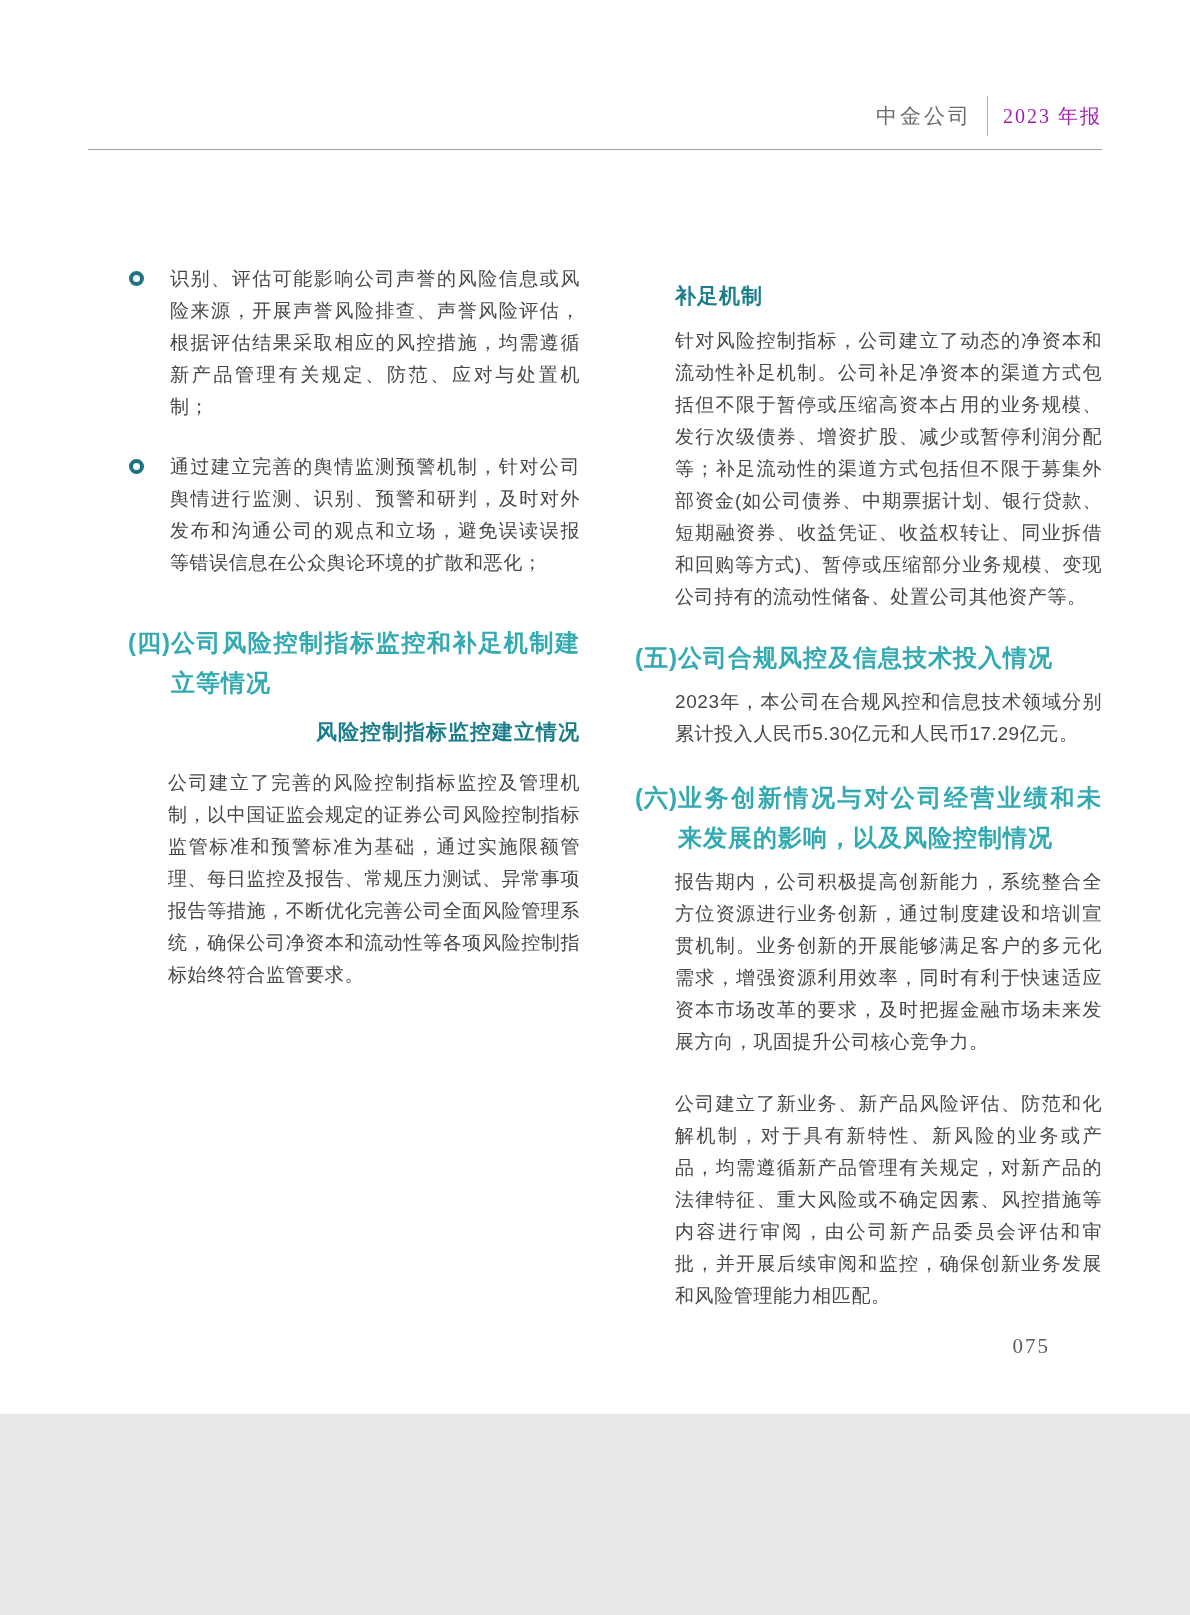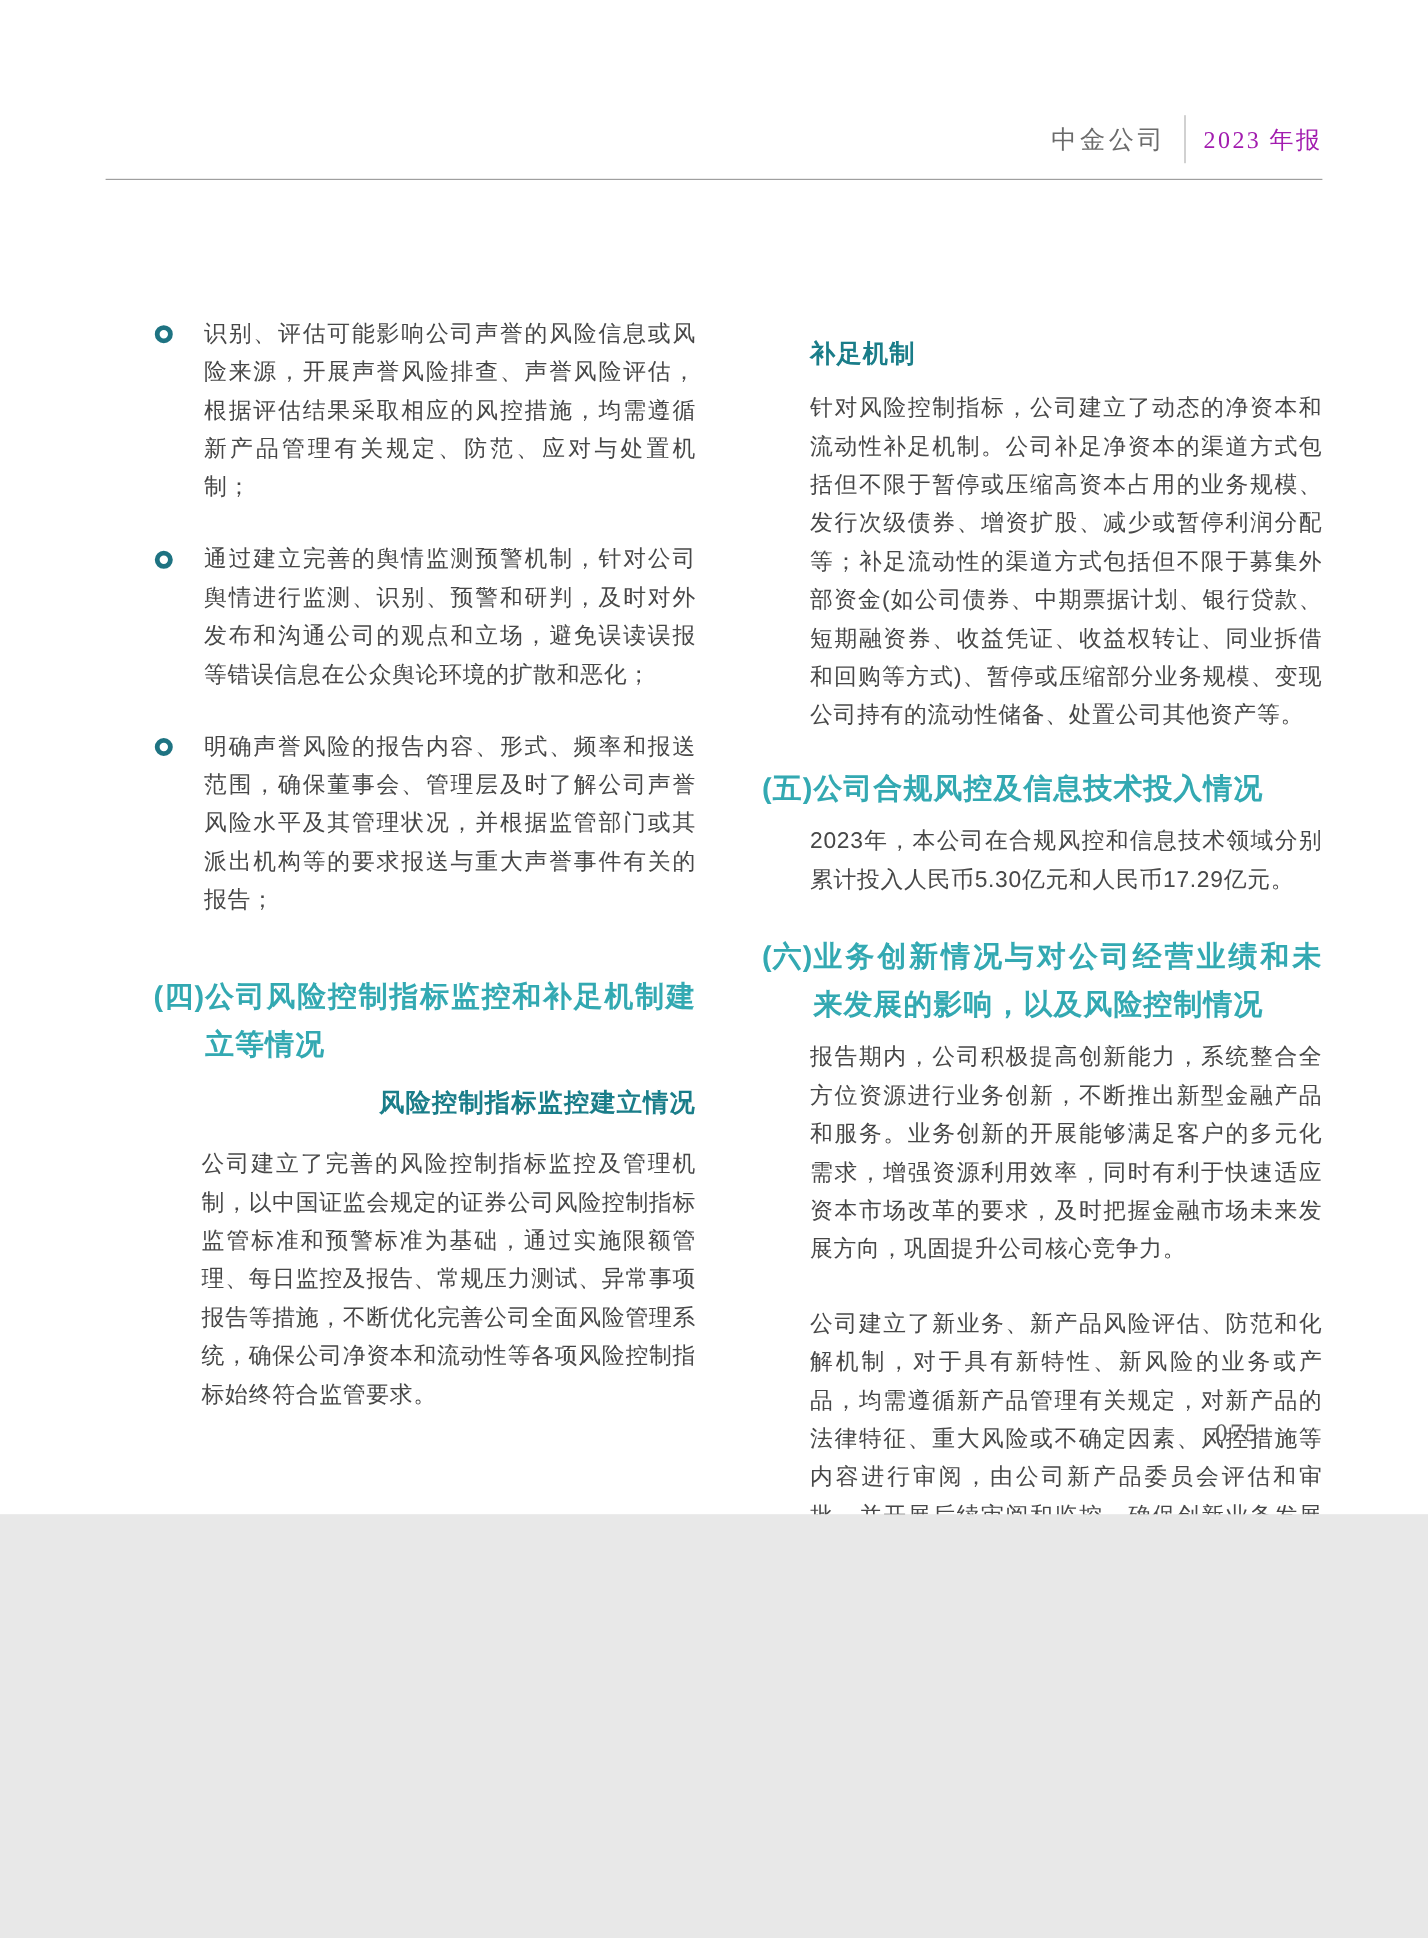--- a/index.html
+++ b/index.html
@@ -5,21 +5,21 @@
   :root{
     --heading-teal:#33A9B2;
     --subheading-teal:#1A7D89;
     --bullet-teal:#1E7382;
     --body-text:#474747;
     --muted-gray:#8C8C8C;
   }
   html,body{margin:0;padding:0;background:#e8e8e8;}
   .page{
     position:relative;
-    width:1190px;height:1262px;
+    width:1190px;height:1414px;
     margin:0 auto;
     background:#ffffff;
     font-family:"Liberation Sans","DejaVu Sans",sans-serif;
     overflow:hidden;
   }
   
   .header{
     position:absolute;top:96px;left:88px;right:88px;
     border-bottom:1px solid #9f9f9f;
     padding-bottom:13px;
@@ -110,24 +110,20 @@
 
       <div>
         <div class="bullet-item">
           <span class="bullet-ring"></span>
           <p class="body-text bullet-text">识别、评估可能影响公司声誉的风险信息或风险来源，开展声誉风险排查、声誉风险评估，根据评估结果采取相应的风控措施，均需遵循新产品管理有关规定、防范、应对与处置机制；</p>
         </div>
         <div class="bullet-item">
           <span class="bullet-ring"></span>
           <p class="body-text bullet-text">通过建立完善的舆情监测预警机制，针对公司舆情进行监测、识别、预警和研判，及时对外发布和沟通公司的观点和立场，避免误读误报等错误信息在公众舆论环境的扩散和恶化；</p>
         </div>
-        <div class="bullet-item">
-          <span class="bullet-ring"></span>
-          <p class="body-text bullet-text">明确声誉风险的报告内容、形式、频率和报送范围，确保董事会、管理层及时了解公司声誉风险水平及其管理状况，并根据监管部门或其派出机构等的要求报送与重大声誉事件有关的报告；</p>
-        </div>
       </div>
 
       <h2 class="section-heading mt-sec4">
         <span class="section-prefix">(四)</span>
         <span class="section-title">公司风险控制指标监控和补足机制建立等情况</span>
       </h2>
 
       <h3 class="sub-heading mt-sub4">风险控制指标监控建立情况</h3>
 
       <p class="body-text indent mt-para">公司建立了完善的风险控制指标监控及管理机制，以中国证监会规定的证券公司风险控制指标监管标准和预警标准为基础，通过实施限额管理、每日监控及报告、常规压力测试、异常事项报告等措施，不断优化完善公司全面风险管理系统，确保公司净资本和流动性等各项风险控制指标始终符合监管要求。</p>
@@ -145,21 +141,21 @@
         <span class="section-title">公司合规风控及信息技术投入情况</span>
       </h2>
 
       <p class="body-text indent mt-para-xs">2023年，本公司在合规风控和信息技术领域分别累计投入人民币5.30亿元和人民币17.29亿元。</p>
 
       <h2 class="section-heading mt-sec6">
         <span class="section-prefix">(六)</span>
         <span class="section-title">业务创新情况与对公司经营业绩和未来发展的影响，以及风险控制情况</span>
       </h2>
 
-      <p class="body-text indent mt-para-xs">报告期内，公司积极提高创新能力，系统整合全方位资源进行业务创新，不断推出新型金融产品和服务。业务创新的开展能够满足客户的多元化需求，增强资源利用效率，同时有利于快速适应资本市场改革的要求，及时把握金融市场未来发展方向，巩固提升公司核心竞争力。</p>
+      <p class="body-text indent mt-para-xs">报告期内，公司积极提高创新能力，系统整合全方位资源进行业务创新，通过制度建设和培训宣贯机制。业务创新的开展能够满足客户的多元化需求，增强资源利用效率，同时有利于快速适应资本市场改革的要求，及时把握金融市场未来发展方向，巩固提升公司核心竞争力。</p>
 
       <p class="body-text indent mt-para-lg">公司建立了新业务、新产品风险评估、防范和化解机制，对于具有新特性、新风险的业务或产品，均需遵循新产品管理有关规定，对新产品的法律特征、重大风险或不确定因素、风控措施等内容进行审阅，由公司新产品委员会评估和审批，并开展后续审阅和监控，确保创新业务发展和风险管理能力相匹配。</p>
 
     </div>
 
   </div>
 
   <div class="footer">075</div>
 
 </div>

